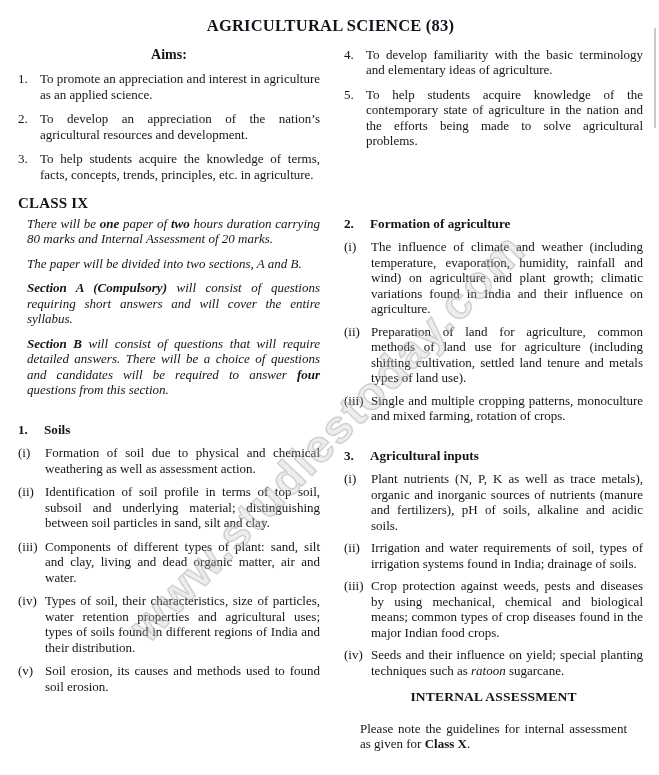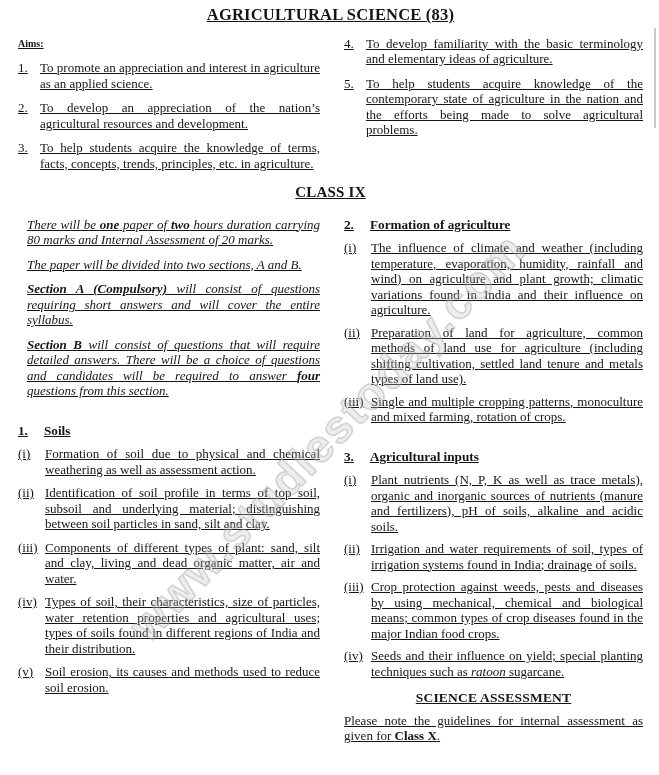--- a/index.html
+++ b/index.html
@@ -4,50 +4,50 @@
 <style>
   html,body { margin:0; padding:0; background:#ffffff; }
   .page {
     position:relative;
     width:659px; height:775px;
     background:#ffffff;
     font-family:"Liberation Serif", serif;
     color:#14141c;
     overflow:hidden;
   }
-  .inner { position:absolute; left:18px; top:7px; width:625px;text-decoration:underline; }
+  .inner { position:absolute; left:18px; top:18px; width:625px; }
   .doc-title {
     text-align:center; font-weight:bold; font-size:16.5px;
     letter-spacing:0.2px; margin:0 0 13px 0;
   }
   .cols { display:flex; gap:24px; }
   .col-l { width:302px; flex:none; }
   .col-r { width:299px; flex:none; }
   .body-txt { font-size:13px; line-height:15.5px; }
-  .aims-head { font-weight:bold; font-size:10px; margin:0 0 9px 0; }
+  .aims-head { font-weight:bold; font-size:14px; margin:0 0 9px 0;text-align:center; }
   .num-item { display:flex; margin:0 0 9px 0; }
   .num-item .num { width:22px; flex:none; }
   .num-item .txt { flex:1; text-align:justify; }
   .class-heading {
-    text-align:center; font-weight:bold; font-size:15px;
-    margin:5px 0 16px 0; letter-spacing:0.2px;
+    font-weight:bold; font-size:15px;
+    margin:5px 0 4px 0; letter-spacing:0.2px;
   }
   .intro p { font-style:italic; text-align:justify; margin:0 0 9px 9px; }
   .sec-head { display:flex; font-weight:bold; font-size:13.2px; margin:24px 0 8px 0; }
   .sec-head.first { margin-top:0; }
   .sec-head .sec-num { width:26px; flex:none; }
   .sub-item { display:flex; margin:0 0 8px 0; }
   .col-r .sub-item { margin-bottom:7px; }
   .sub-item .lbl { width:27px; flex:none; }
   .sub-item .txt { flex:1; text-align:justify; }
   .ia-head {
     text-align:center; font-weight:bold; font-size:13.5px;
     margin:11px 0 7px 0; letter-spacing:0.2px;
   }
-  .ia-note { text-align:justify; margin:0; }
+  .ia-note { text-align:justify; margin:16px; }
   .watermark {
     position:absolute; left:327px; top:437px;
     transform:translate(-50%,-50%) rotate(-46deg);
     font-family:"Liberation Sans", sans-serif;
     font-size:46px; font-weight:bold; white-space:nowrap;
     letter-spacing:2px;
     color:rgba(195,195,195,0.30);
     -webkit-text-stroke:1.5px rgba(150,150,150,0.38);
     pointer-events:none;
   }
@@ -124,21 +124,21 @@
         <div class="sub-item">
           <span class="lbl">(iii)</span>
           <div class="txt">Components of different types of plant: sand, silt and clay, living and dead organic matter, air and water.</div>
         </div>
         <div class="sub-item">
           <span class="lbl">(iv)</span>
           <div class="txt">Types of soil, their characteristics, size of particles, water retention properties and agricultural uses; types of soils found in different regions of India and their distribution.</div>
         </div>
         <div class="sub-item">
           <span class="lbl">(v)</span>
-          <div class="txt">Soil erosion, its causes and methods used to reduce soil erosion.</div>
+          <div class="txt">Soil erosion, its causes and methods used to found soil erosion.</div>
         </div>
       </div>
 
       <div class="col-r">
         <div class="sec-head first">
           <span class="sec-num">2.</span>
           <span>Formation of agriculture</span>
         </div>
 
         <div class="sub-item">
@@ -169,21 +169,21 @@
         </div>
         <div class="sub-item">
           <span class="lbl">(iii)</span>
           <div class="txt">Crop protection against weeds, pests and diseases by using mechanical, chemical and biological means; common types of crop diseases found in the major Indian food crops.</div>
         </div>
         <div class="sub-item">
           <span class="lbl">(iv)</span>
           <div class="txt"><span>Seeds and their influence on yield; special planting techniques such as </span><span class="its">ratoon</span><span> sugarcane.</span></div>
         </div>
 
-        <div class="ia-head">SCIENCE ASSESSMENT</div>
+        <div class="ia-head">INTERNAL ASSESSMENT</div>
         <p class="ia-note"><span>Please note the guidelines for internal assessment as given for </span><b>Class X</b><span>.</span></p>
       </div>
     </div>
   </div>
 
   <div class="watermark">www.studiestoday.com</div>
   <div class="scan-line"></div>
 </div>
 
 </body></html>

